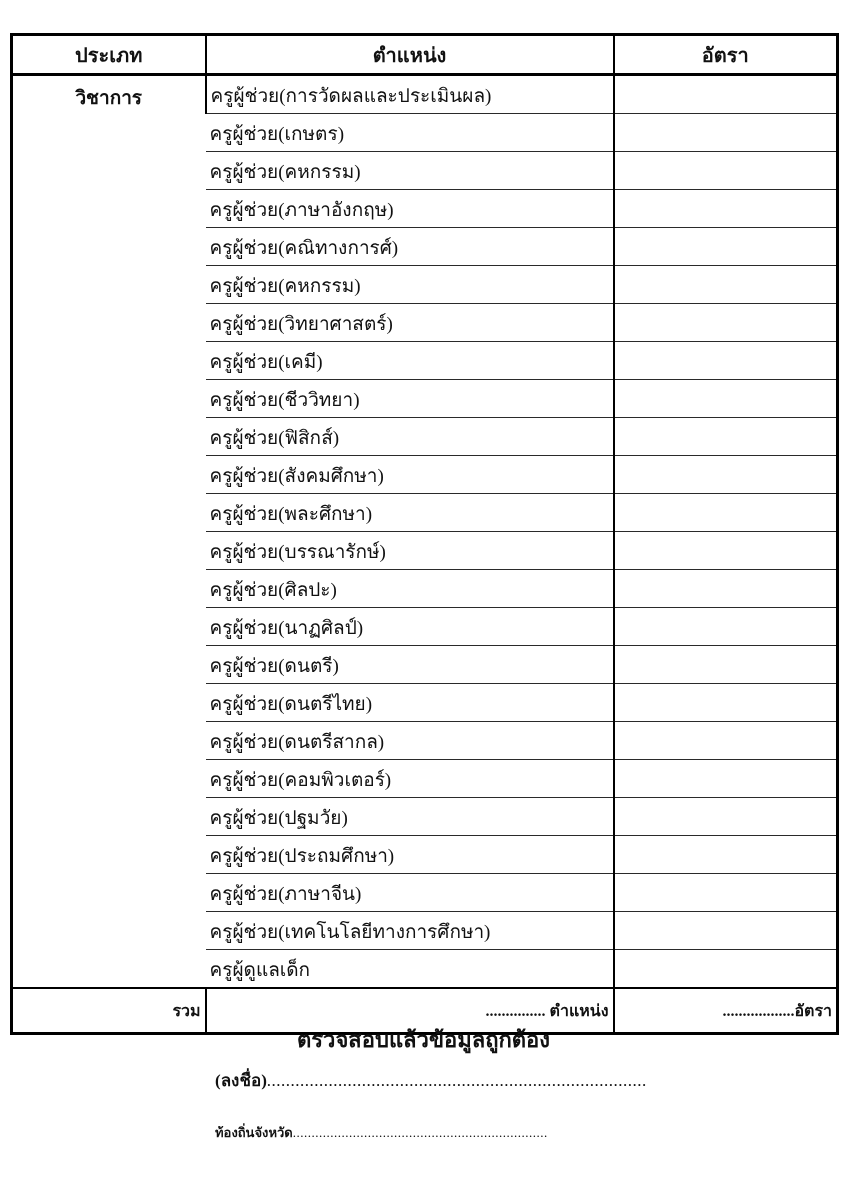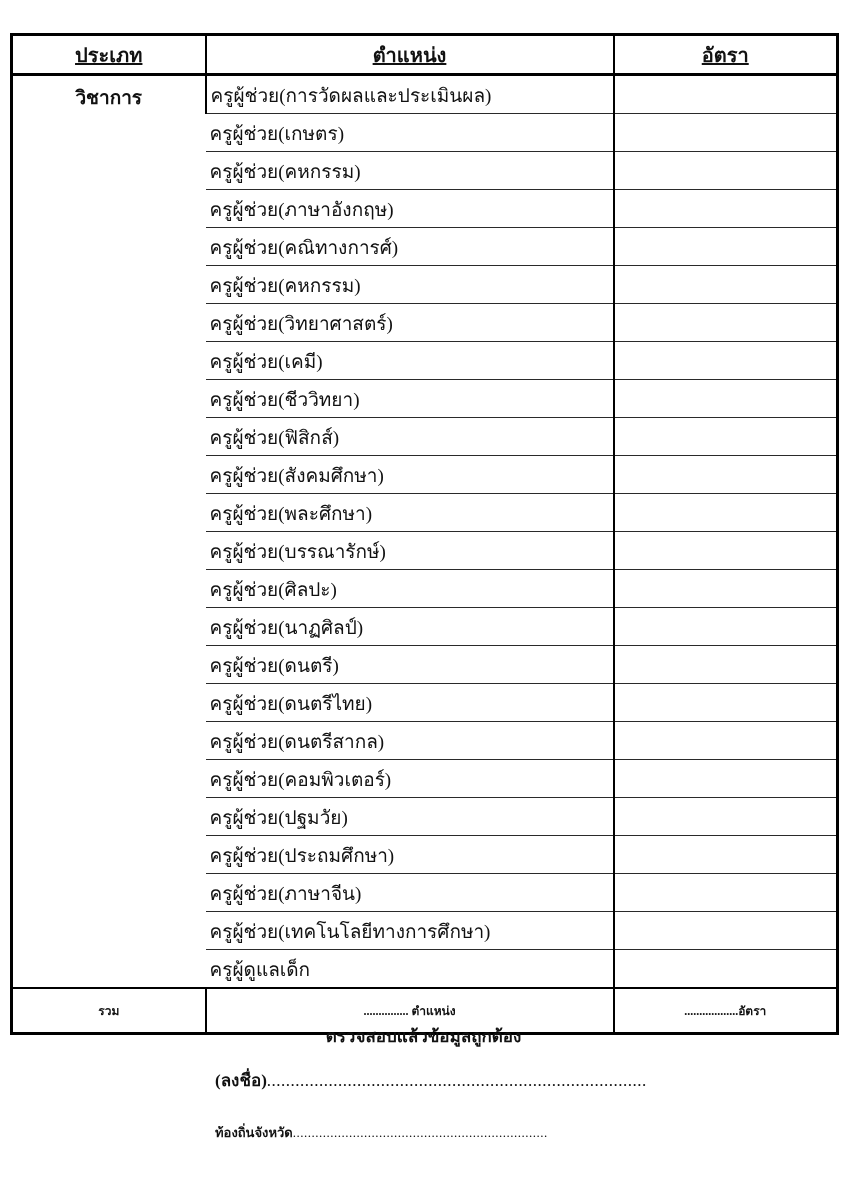--- a/index.html
+++ b/index.html
@@ -29,21 +29,20 @@
 
   .form-table th {
     border-bottom: 3px solid #000000;
     border-left: 2px solid #000000;
     font-size: 20px;
     font-weight: bold;
     height: 37px;
     text-align: center;
     vertical-align: middle;
     padding: 0;
-    text-decoration: underline;
   }
   .form-table th:first-child { border-left: none; }
 
   .form-table td {
     border-left: 2px solid #000000;
     font-size: 19px;
     padding: 0 4px;
     vertical-align: middle;
   }
   .form-table td:first-child { border-left: none; }
@@ -64,32 +63,32 @@
     border-bottom: 1px solid #2a2a2a;
     height: 37px;
   }
   tr:last-child .pos-cell,
   tr:last-child .rate-cell { border-bottom: none; }
 
   .footer-row td {
     border-top: 2px solid #000000;
     height: 43px;
     font-weight: bold;
-    font-size: 12px;
-    text-align: center;
+    font-size: 16px;
+    text-align: right;
     vertical-align: middle;
   }
 
   .verified-line {
     position: absolute;
     top: 1022px;
     left: 0;
     width: 100%;
     text-align: center;
-    font-size: 17px;
+    font-size: 22px;
     font-weight: bold;
   }
   .sign-line {
     position: absolute;
     top: 1066px;
     left: 215px;
     font-size: 17px;
     font-weight: bold;
     white-space: nowrap;
   }

